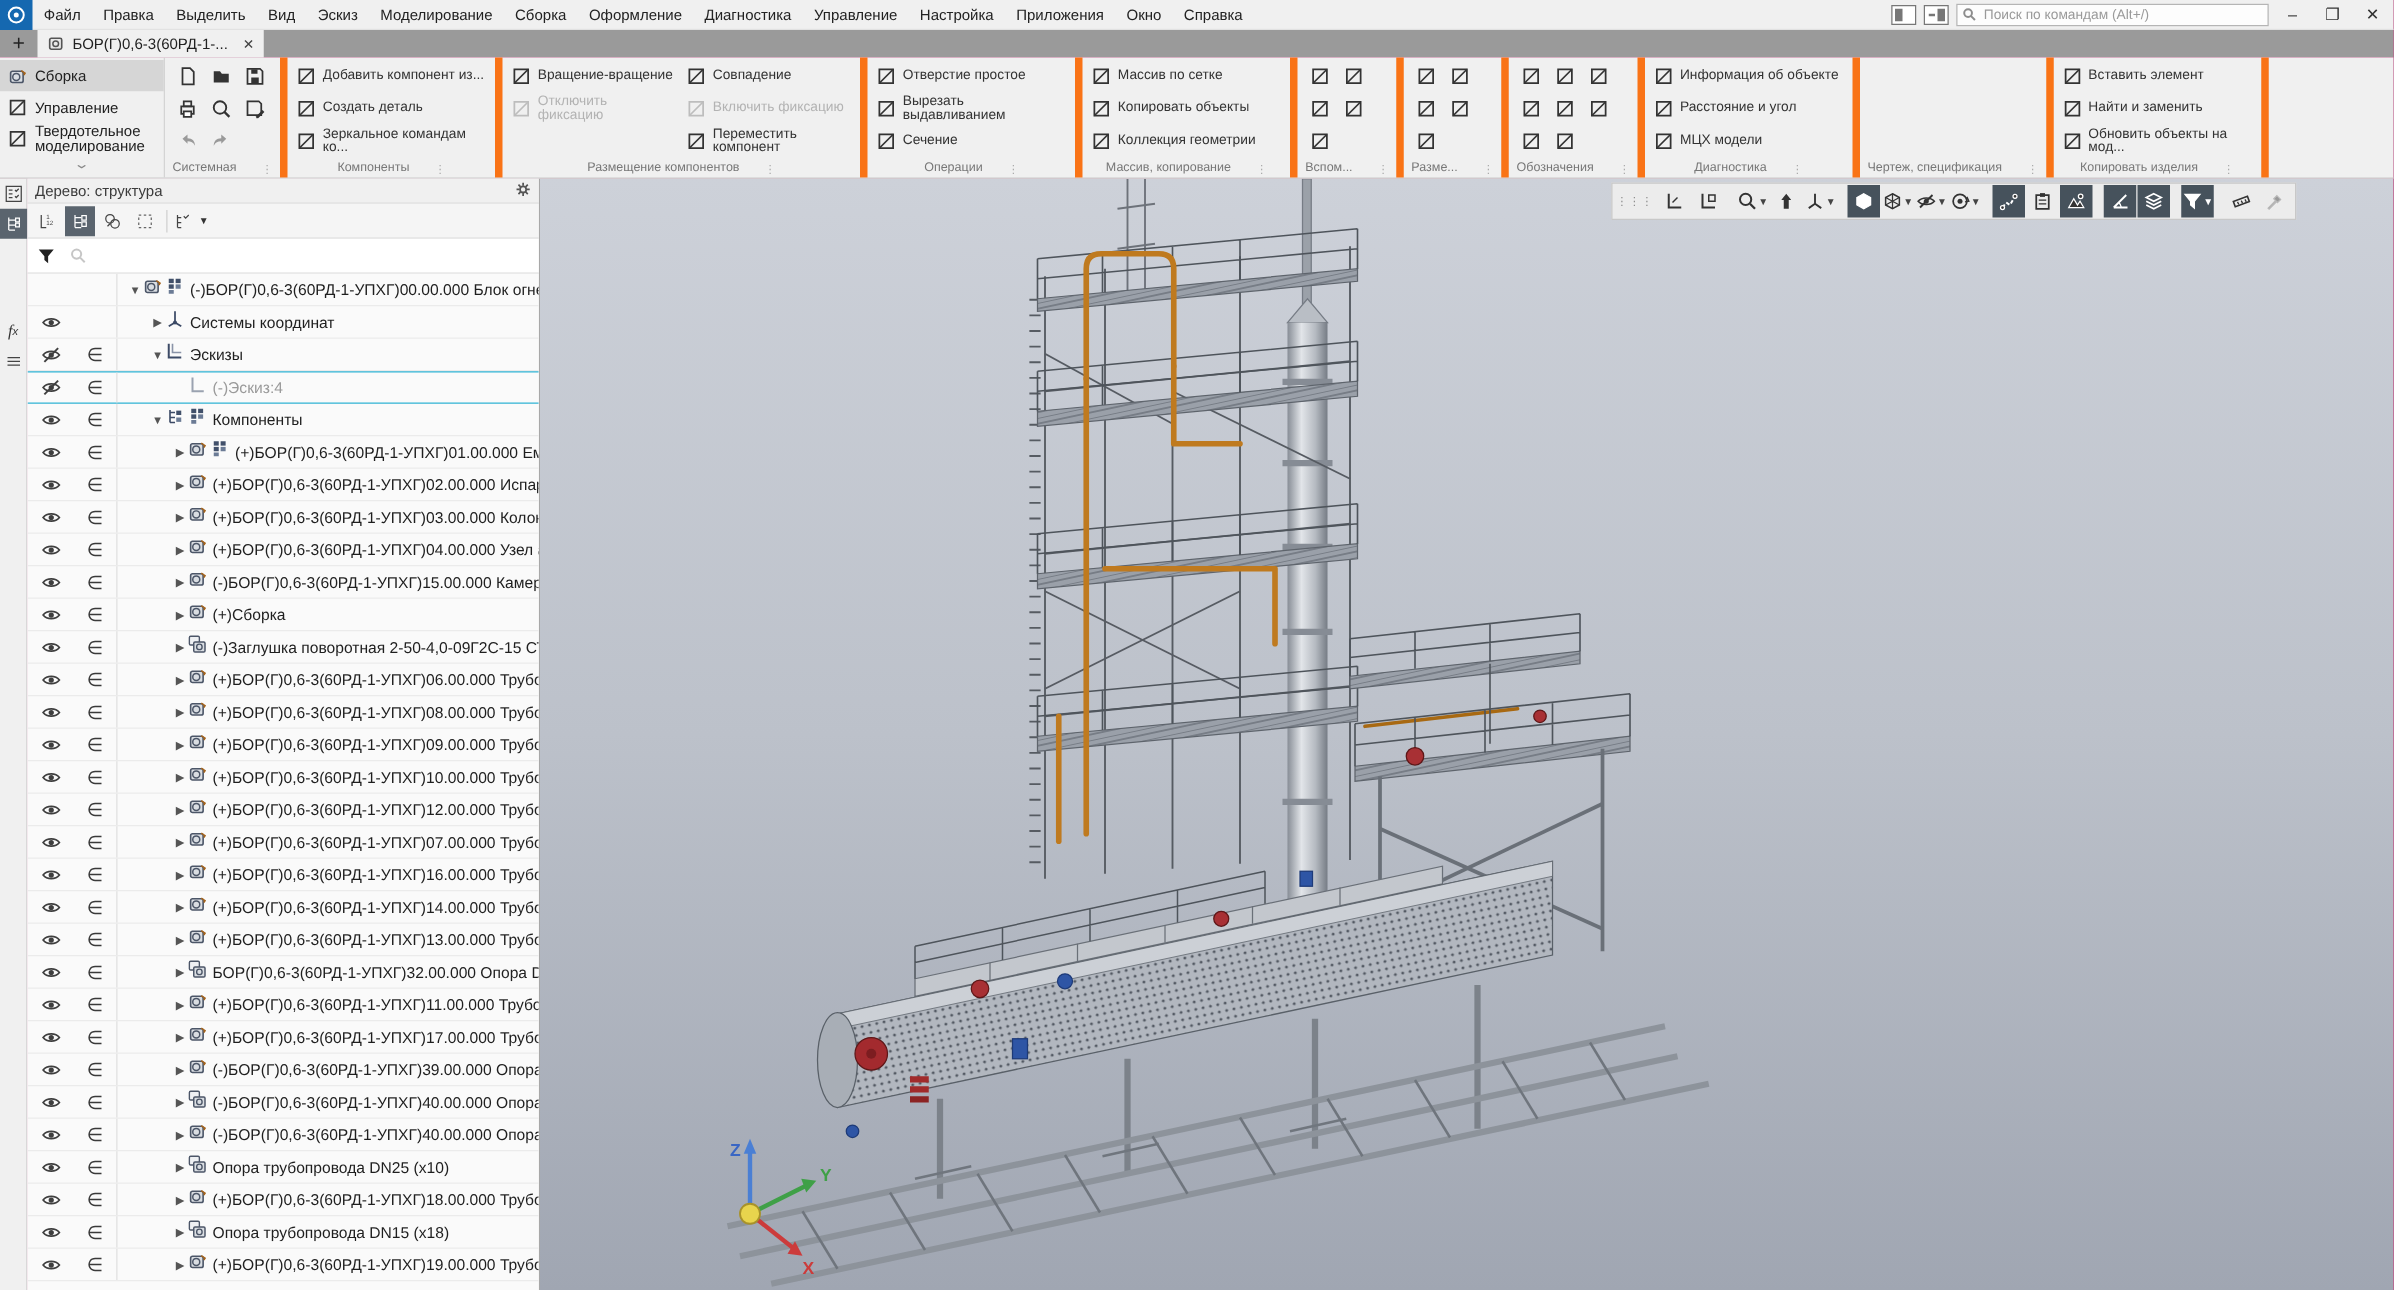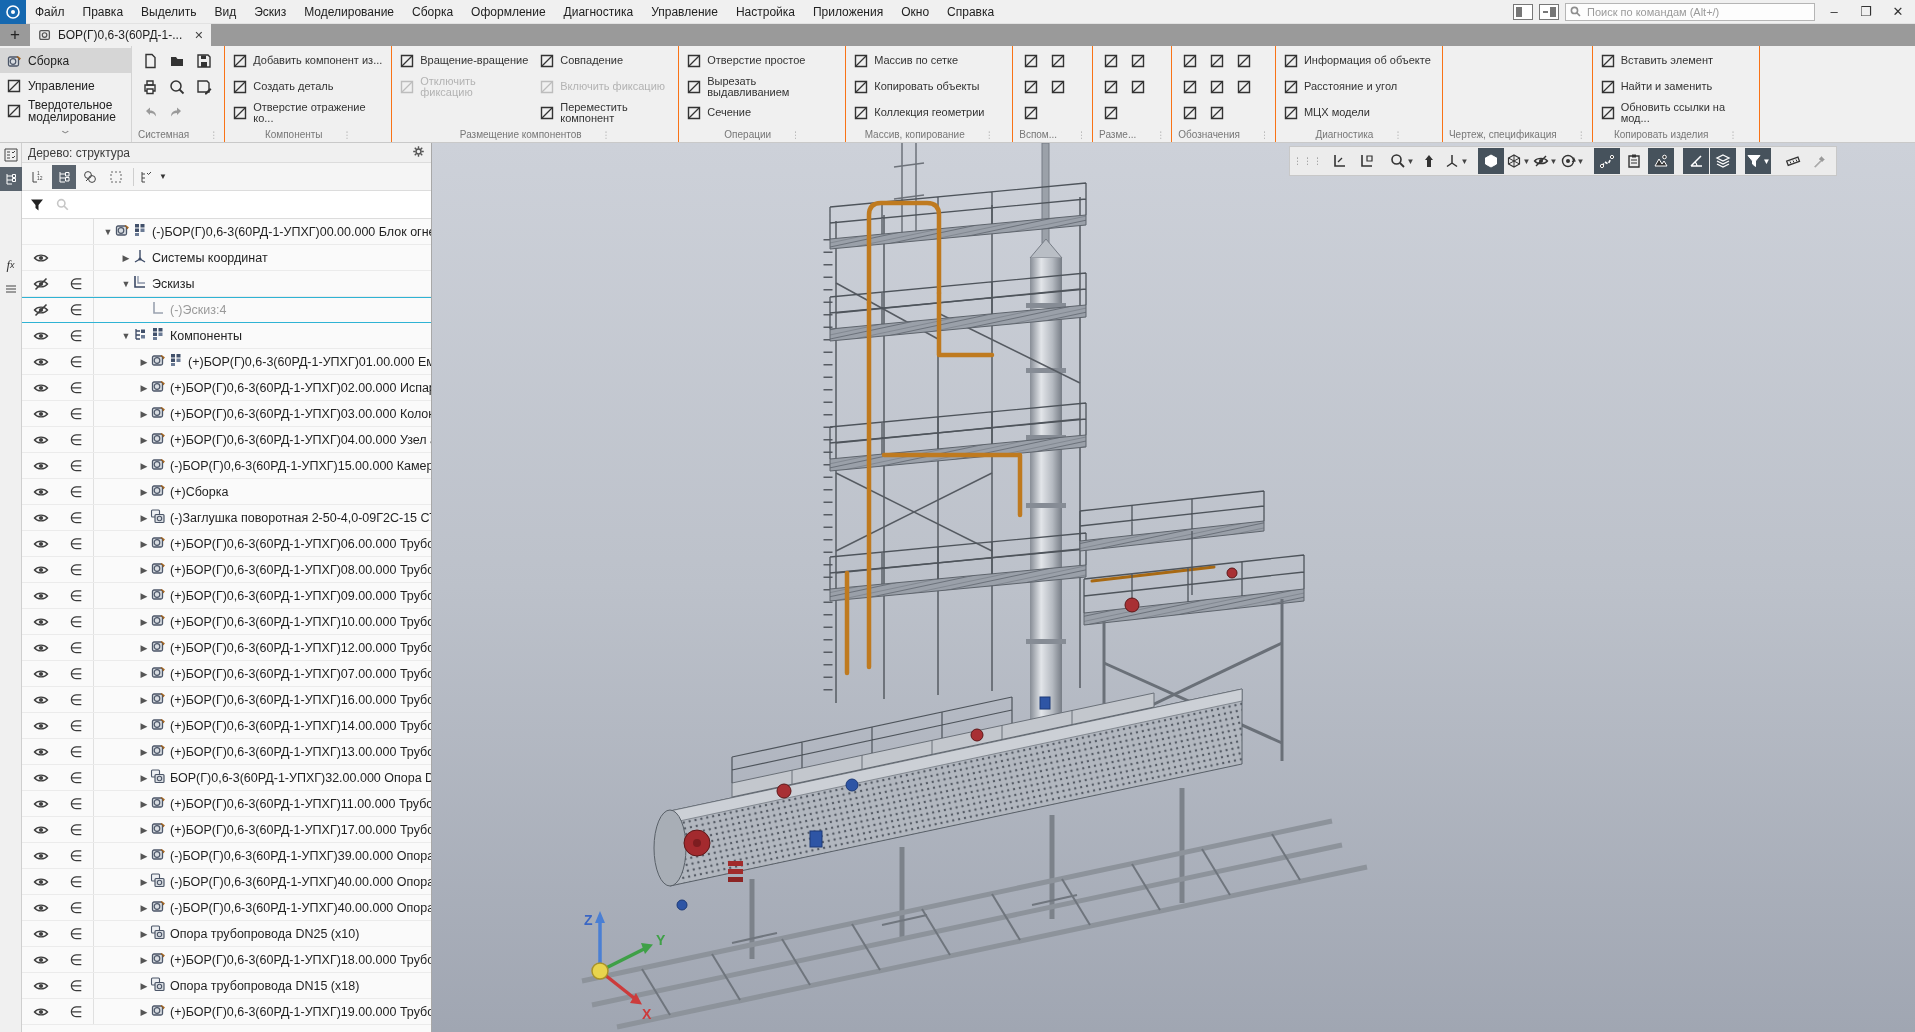--- a/index.html
+++ b/index.html
@@ -25,21 +25,21 @@
   .tab{height:22px;background:#f0f0f0;display:flex;align-items:center;gap:6px;padding:0 8px;font-size:12px;color:#222;min-width:170px;}
   .tab .close{color:#444;font-size:11px;margin-left:6px;}
 
   
   .ribbon{position:absolute;left:0;top:46px;right:0;height:97px;background:#f0f0f0;display:flex;border-bottom:1px solid #c9c9c9;}
   .rb-nav{width:132px;flex:0 0 auto;display:flex;flex-direction:column;padding-top:2px;border-right:1px solid #d4d4d4;}
   .rb-nav-item{display:flex;align-items:center;gap:6px;height:25px;padding:0 6px;font-size:12px;color:#222;line-height:12px;}
   .rb-nav-item.active{background:#d6d6d6;}
   .rb-nav-chevron{margin:1px auto 0;color:#888;font-size:10px;transform:scaleX(1.6);}
   .rb-groups{display:flex;flex:1;min-width:0;}
-  .rb-group{display:flex;flex-direction:column;border-right:1px solid #f97316;padding:2px 4px 0;}
+  .rb-group{display:flex;flex-direction:column;border-right:6px solid #f97316;padding:2px 4px 0;}
   .rb-body{display:flex;flex:1;gap:2px;}
   .rb-col{display:flex;flex-direction:column;}
   .rb-btn{display:flex;align-items:center;gap:5px;height:26px;padding:0 3px;font-size:11px;line-height:11.5px;color:#333;white-space:normal;width:158px;}
   .rb-btn.narrow{width:138px;}
   .rb-btn.disabled{color:#b3b3b3;}
   .rb-btn.disabled .ic *{stroke:#bdbdbd !important;fill:none !important;}
   .rb-btn .lbl{overflow:hidden;max-height:24px;}
   .rb-irow{display:flex;}
   .rb-ibtn{width:27px;height:26px;display:flex;align-items:center;justify-content:center;}
   .rb-label{height:15px;font-size:10px;color:#777;display:flex;align-items:center;justify-content:center;gap:20px;white-space:nowrap;padding:0 2px;}
@@ -257,21 +257,21 @@
                   <rect x="2.5" y="2.5" width="11" height="11" fill="none" stroke="#333" stroke-width="1.4"></rect>
                   <path d="M2.5 13.5 13.5 2.5" stroke="#333" stroke-width="1.2"></path>
                 </svg>
                 <span class="lbl">Создать деталь</span>
               </div>
               <div class="rb-btn">
                 <svg class="ic" viewBox="0 0 16 16">
                   <rect x="2.5" y="2.5" width="11" height="11" fill="none" stroke="#333" stroke-width="1.4"></rect>
                   <path d="M2.5 13.5 13.5 2.5" stroke="#333" stroke-width="1.2"></path>
                 </svg>
-                <span class="lbl">Отверстие отражение ко...</span>
+                <span class="lbl">Зеркальное командам ко...</span>
               </div>
             </div>
           </div>
           <div class="rb-label">
             <span>Компоненты</span>
             <span class="grip">⋮</span>
           </div>
         </div>
         <div class="rb-group">
           <div class="rb-body">
@@ -592,21 +592,21 @@
                   <rect x="2.5" y="2.5" width="11" height="11" fill="none" stroke="#333" stroke-width="1.4"></rect>
                   <path d="M2.5 13.5 13.5 2.5" stroke="#333" stroke-width="1.2"></path>
                 </svg>
                 <span class="lbl">Найти и заменить</span>
               </div>
               <div class="rb-btn">
                 <svg class="ic" viewBox="0 0 16 16">
                   <rect x="2.5" y="2.5" width="11" height="11" fill="none" stroke="#333" stroke-width="1.4"></rect>
                   <path d="M2.5 13.5 13.5 2.5" stroke="#333" stroke-width="1.2"></path>
                 </svg>
-                <span class="lbl">Обновить ссылки на мод...</span>
+                <span class="lbl">Обновить объекты на мод...</span>
               </div>
             </div>
           </div>
           <div class="rb-label">
             <span>Копировать изделия</span>
             <span class="grip">⋮</span>
           </div>
         </div>
       </div>
   </div>

